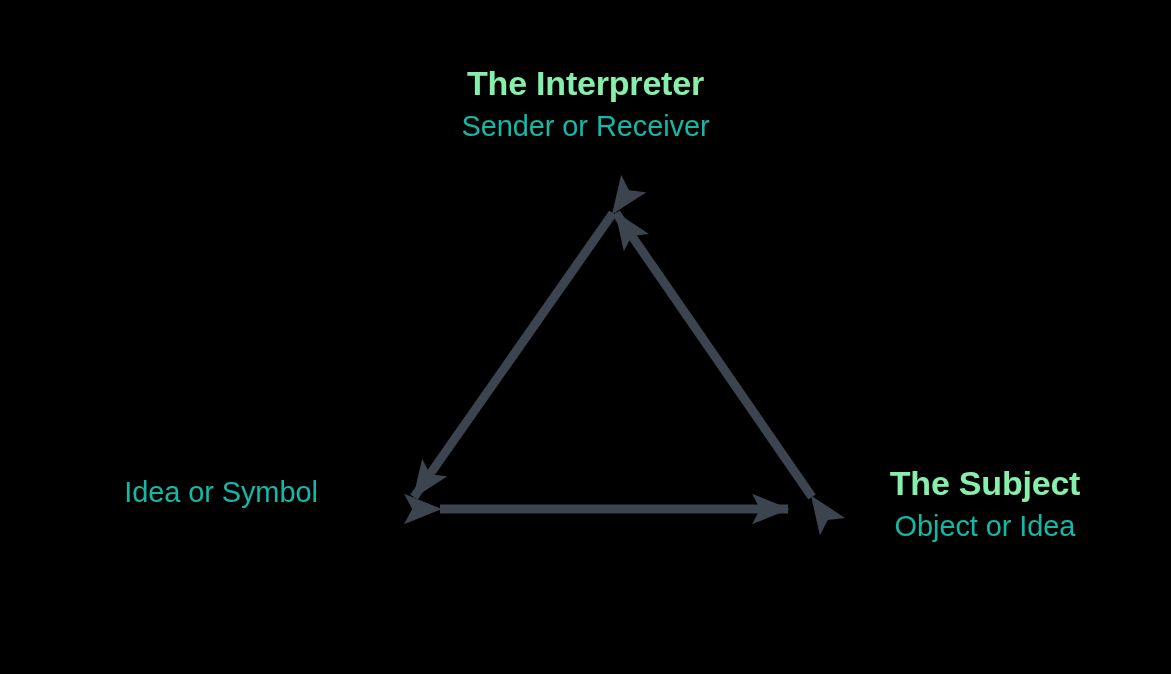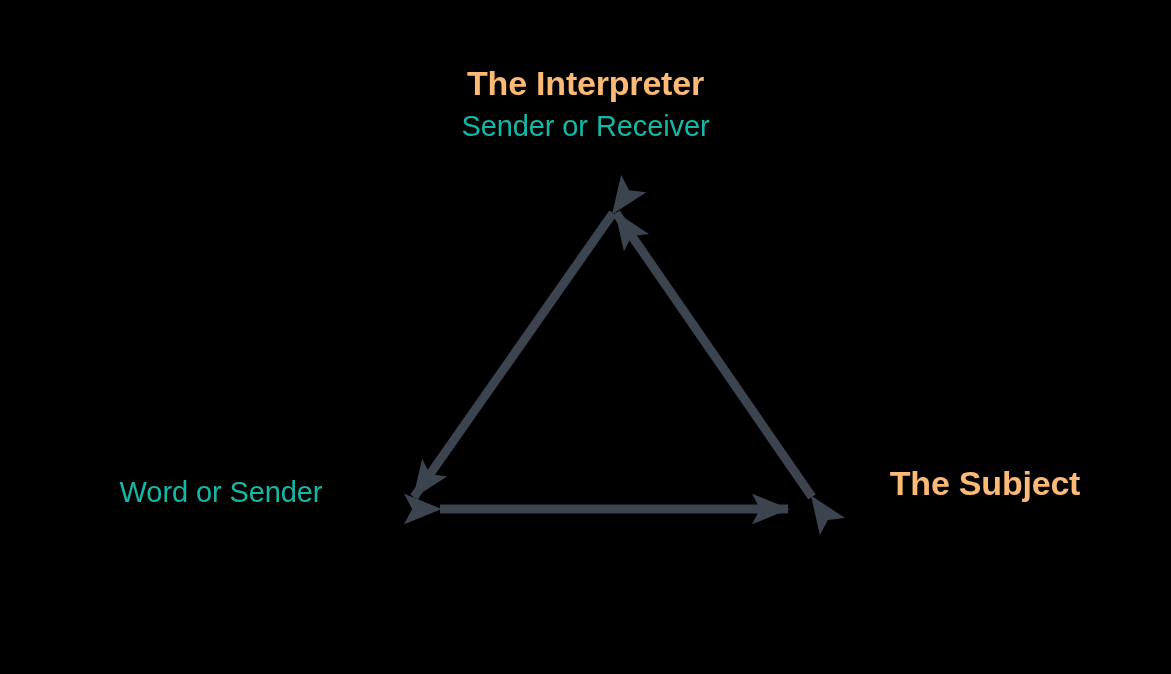--- a/index.html
+++ b/index.html
@@ -26,21 +26,21 @@
   .node-label {
     position: absolute;
     text-align: center;
     line-height: 1.0;
     white-space: nowrap;
     user-select: none;
   }
   .node-title {
     font-size: 34px;
     font-weight: bold;
-    color: #fdba74;
+    color: #86efac;
     letter-spacing: -0.2px;
     display: block;
   }
   .node-subtitle {
     font-size: 29px;
     font-weight: normal;
     color: #14b8a6;
     letter-spacing: -0.1px;
     display: block;
     margin-top: 12px;
@@ -82,18 +82,19 @@
 
   <line x1="440" y1="509" x2="788" y2="509" stroke="#3c4450" stroke-width="9" marker-start="url(#arrowhead)" marker-end="url(#arrowhead)"></line>
 </svg>
 
 <div class="node-label" id="label-interpreter">
   <span class="node-title">The Interpreter</span>
   <span class="node-subtitle">Sender or Receiver</span>
 </div>
 
 <div class="node-label" id="label-abstraction">
-  <span class="node-subtitle">Word or Sender</span>
+  <span class="node-subtitle">Idea or Symbol</span>
 </div>
 
 <div class="node-label" id="label-subject">
   <span class="node-title">The Subject</span>
+  <span class="node-subtitle">Object or Idea</span>
 </div>
 
 </body></html>

